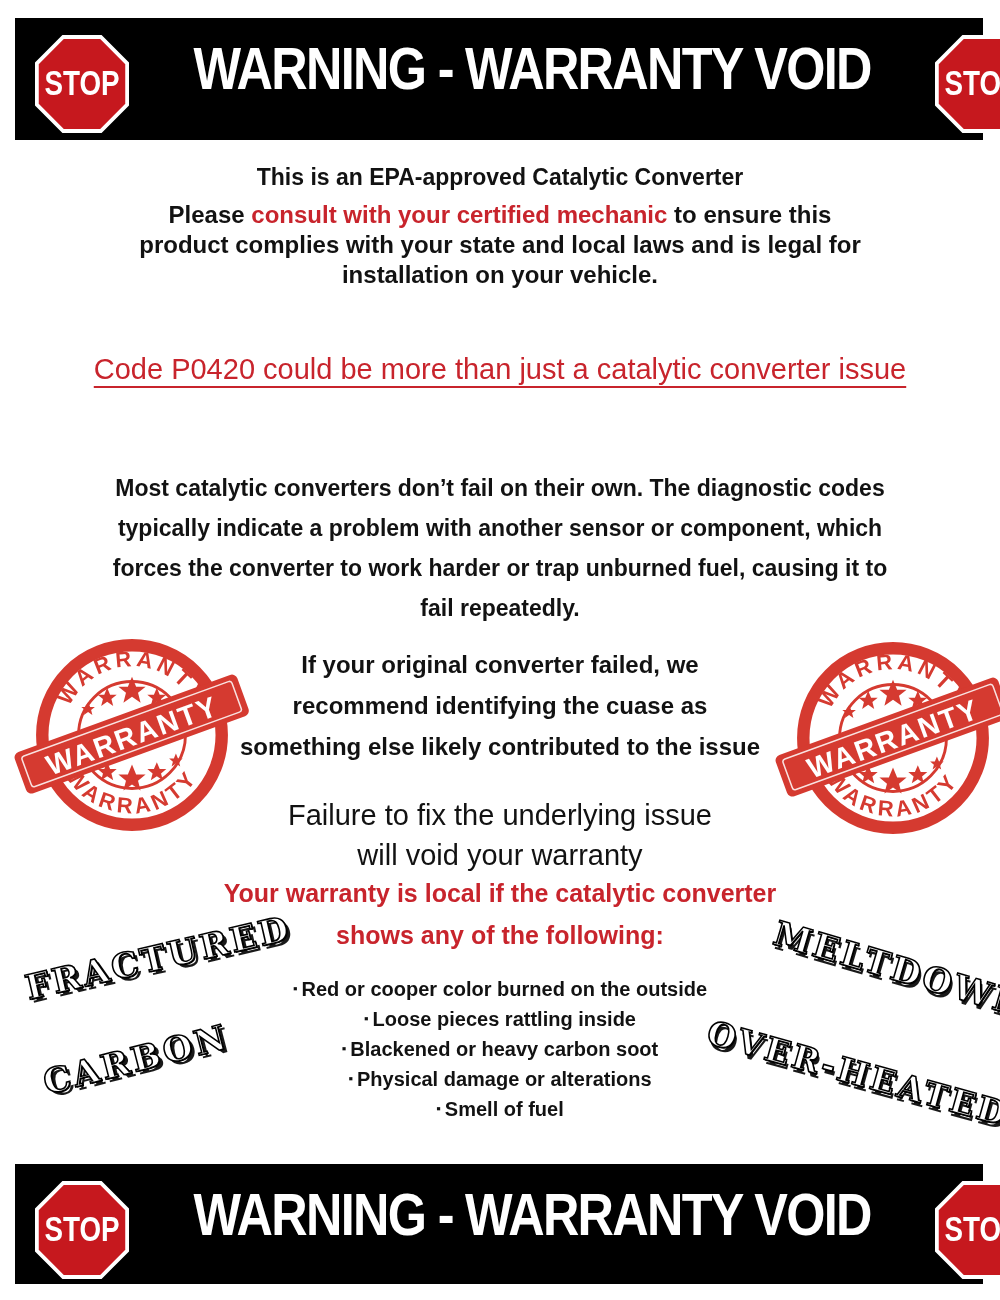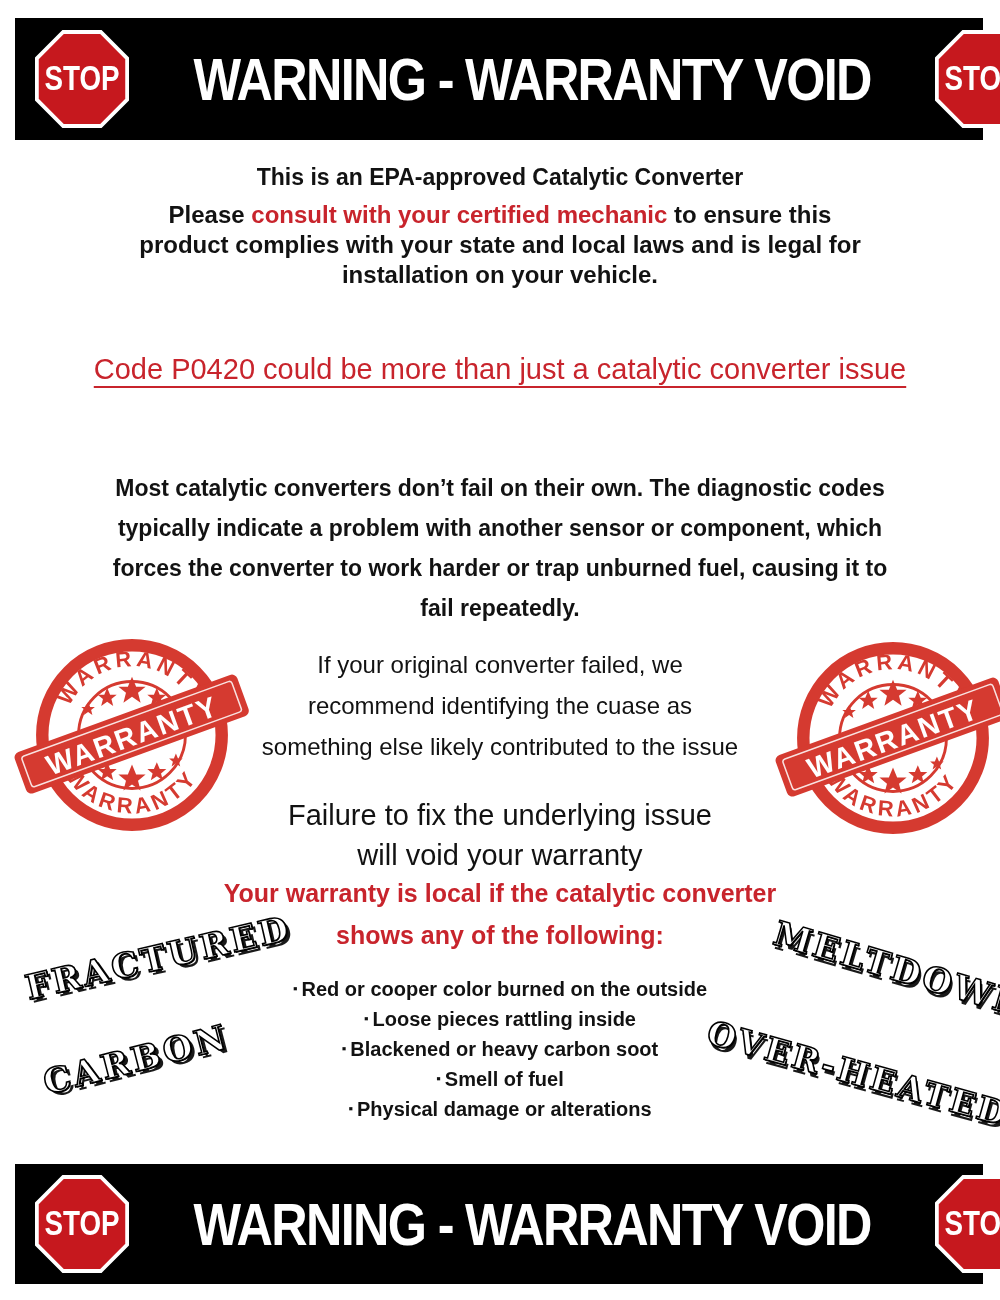--- a/index.html
+++ b/index.html
@@ -13,39 +13,39 @@
   }
   html,body{margin:0;padding:0;background:#e9e9e9;}
   .poster{
     position:relative;width:1000px;height:1300px;background:var(--page-bg);
     font-family:"Liberation Sans",sans-serif;color:var(--body-text);
     margin:0 auto;overflow:hidden;
   }
   
   .banner{
     position:absolute;left:15px;width:968px;height:122px;background:var(--banner-bg);
-    display:flex;align-items:center;justify-content:space-between;padding:0 20px;box-sizing:border-box;
+    display:flex;align-items:flex-start;justify-content:space-between;padding:16px 20px;box-sizing:border-box;
   }
   .banner.top{top:18px;}
   .banner.bottom{top:1164px;height:120px;}
   .banner-title{
     flex:1;text-align:center;color:var(--banner-text);font-weight:700;
     font-size:60px;letter-spacing:-2px;white-space:nowrap;transform:scaleX(.84);
   }
   .stop-svg{width:94px;height:100px;flex:0 0 auto;}
   
   .tblock{position:absolute;left:0;width:1000px;text-align:center;}
   .tblock .line{white-space:nowrap;}
   .epa{top:164px;font-size:23px;font-weight:700;}
   .consult{top:200px;font-size:24px;font-weight:700;line-height:30px;}
   .red{color:var(--red-text);}
   .p0420{top:353px;font-size:29px;color:var(--red-text);}
   .p0420 .line{text-decoration:underline;text-underline-offset:7px;text-decoration-thickness:2px;margin-top:45px;}
   .diagnostic{top:468px;font-size:23px;font-weight:700;line-height:40px;}
-  .recommend{top:644px;font-size:24px;font-weight:400;line-height:41px;}
+  .recommend{top:644px;font-size:24px;font-weight:700;line-height:41px;}
   .failure{top:795px;font-size:29px;font-weight:400;line-height:40px;}
   .voidnotice{top:872px;font-size:25px;font-weight:700;color:var(--red-text);line-height:42px;}
   .symptoms{top:974px;font-size:20px;font-weight:700;line-height:29px;}
   .bullet{font-size:13px;vertical-align:3px;margin-right:4px;}
   
   .stamp{position:absolute;width:210px;height:210px;}
   .stamp svg{overflow:visible;}
   .stamp.left{left:27px;top:630px;}
   .stamp.right{left:788px;top:633px;}
   .st-ring{fill:#ffffff;stroke:var(--stamp-red);stroke-width:13px;}
@@ -185,22 +185,22 @@
 
   <div class="tblock voidnotice">
     <div class="line">Your warranty is local if the catalytic converter</div>
     <div class="line">shows any of the following:</div>
   </div>
 
   <div class="tblock symptoms">
     <div class="line"><span class="bullet">▪</span><span>Red or cooper color burned on the outside</span></div>
     <div class="line"><span class="bullet">▪</span><span>Loose pieces rattling inside</span></div>
     <div class="line"><span class="bullet">▪</span><span>Blackened or heavy carbon soot</span></div>
+    <div class="line"><span class="bullet">▪</span><span>Physical damage or alterations</span></div>
     <div class="line"><span class="bullet">▪</span><span>Smell of fuel</span></div>
-    <div class="line"><span class="bullet">▪</span><span>Physical damage or alterations</span></div>
   </div>
 
   <div class="deco fractured">FRACTURED</div>
   <div class="deco carbon">CARBON</div>
   <div class="deco meltdown">MELTDOWN</div>
   <div class="deco overheated">OVER-HEATED</div>
 
   <div class="banner bottom">
     <svg class="stop-svg" viewBox="0 0 100 104">
       <polygon class="stop-oct" points="30,4 70,4 98,32 98,76 70,104 30,104 2,76 2,32" transform="translate(0,-2)"></polygon>

